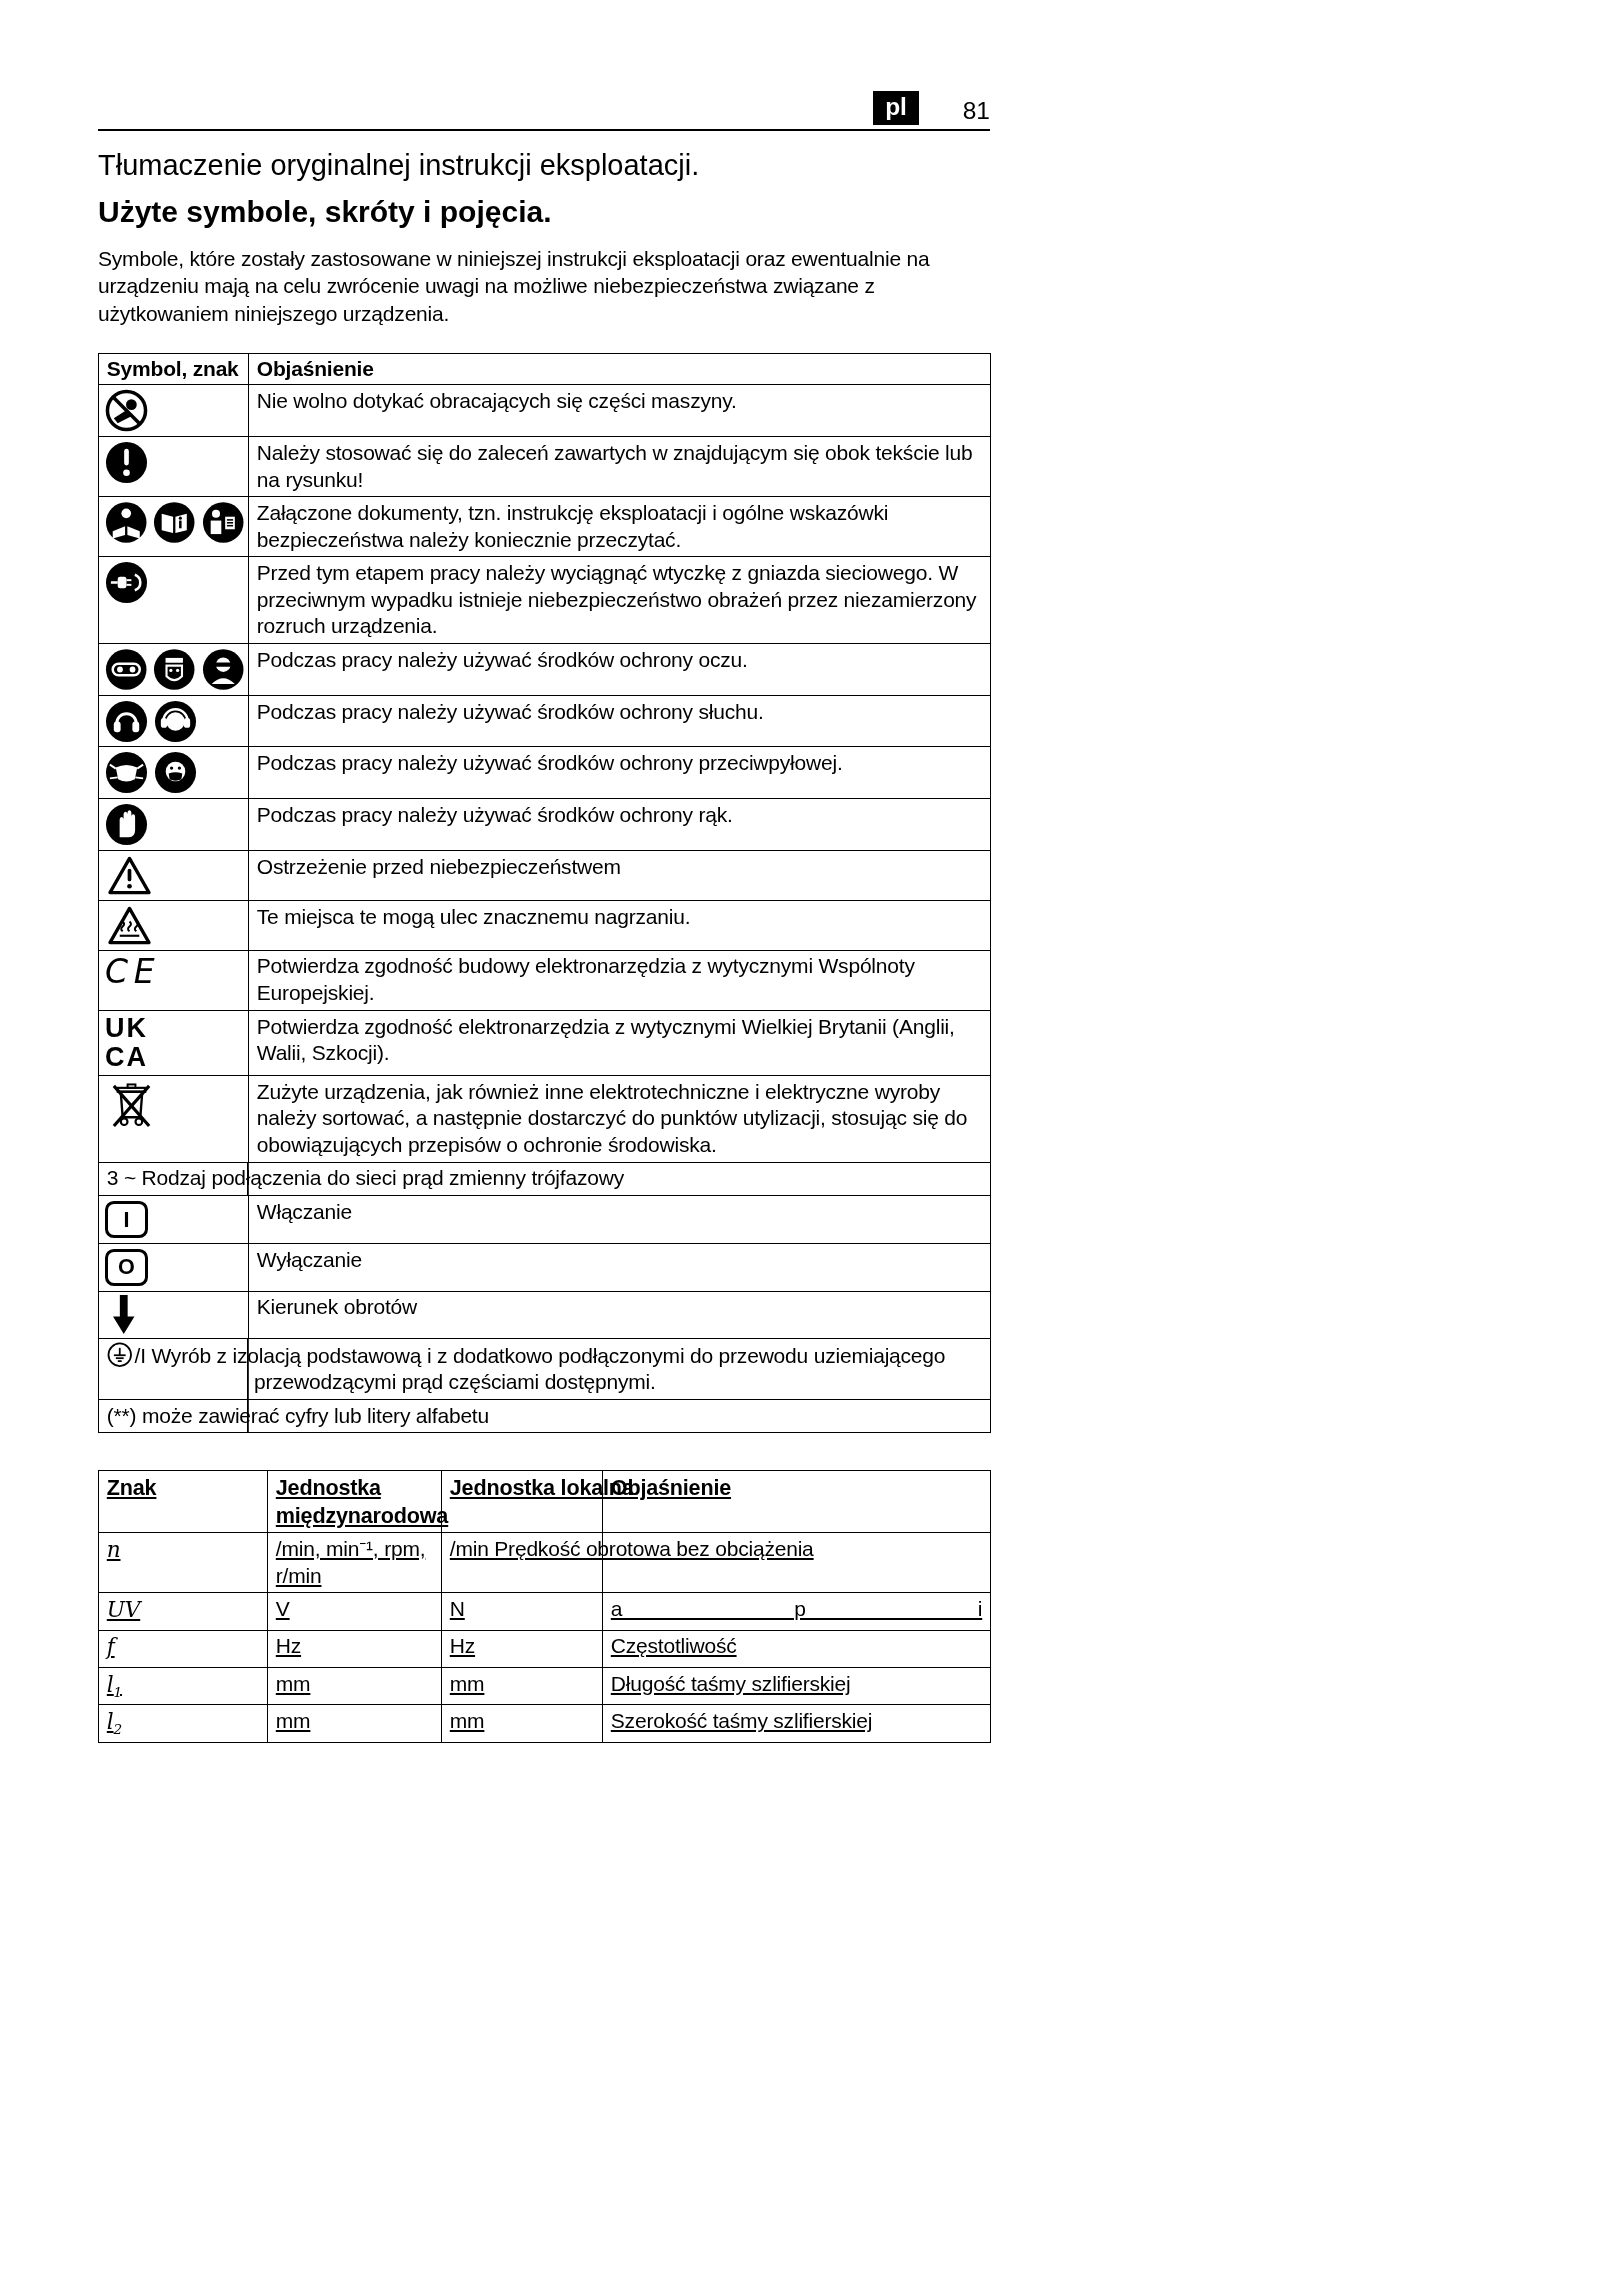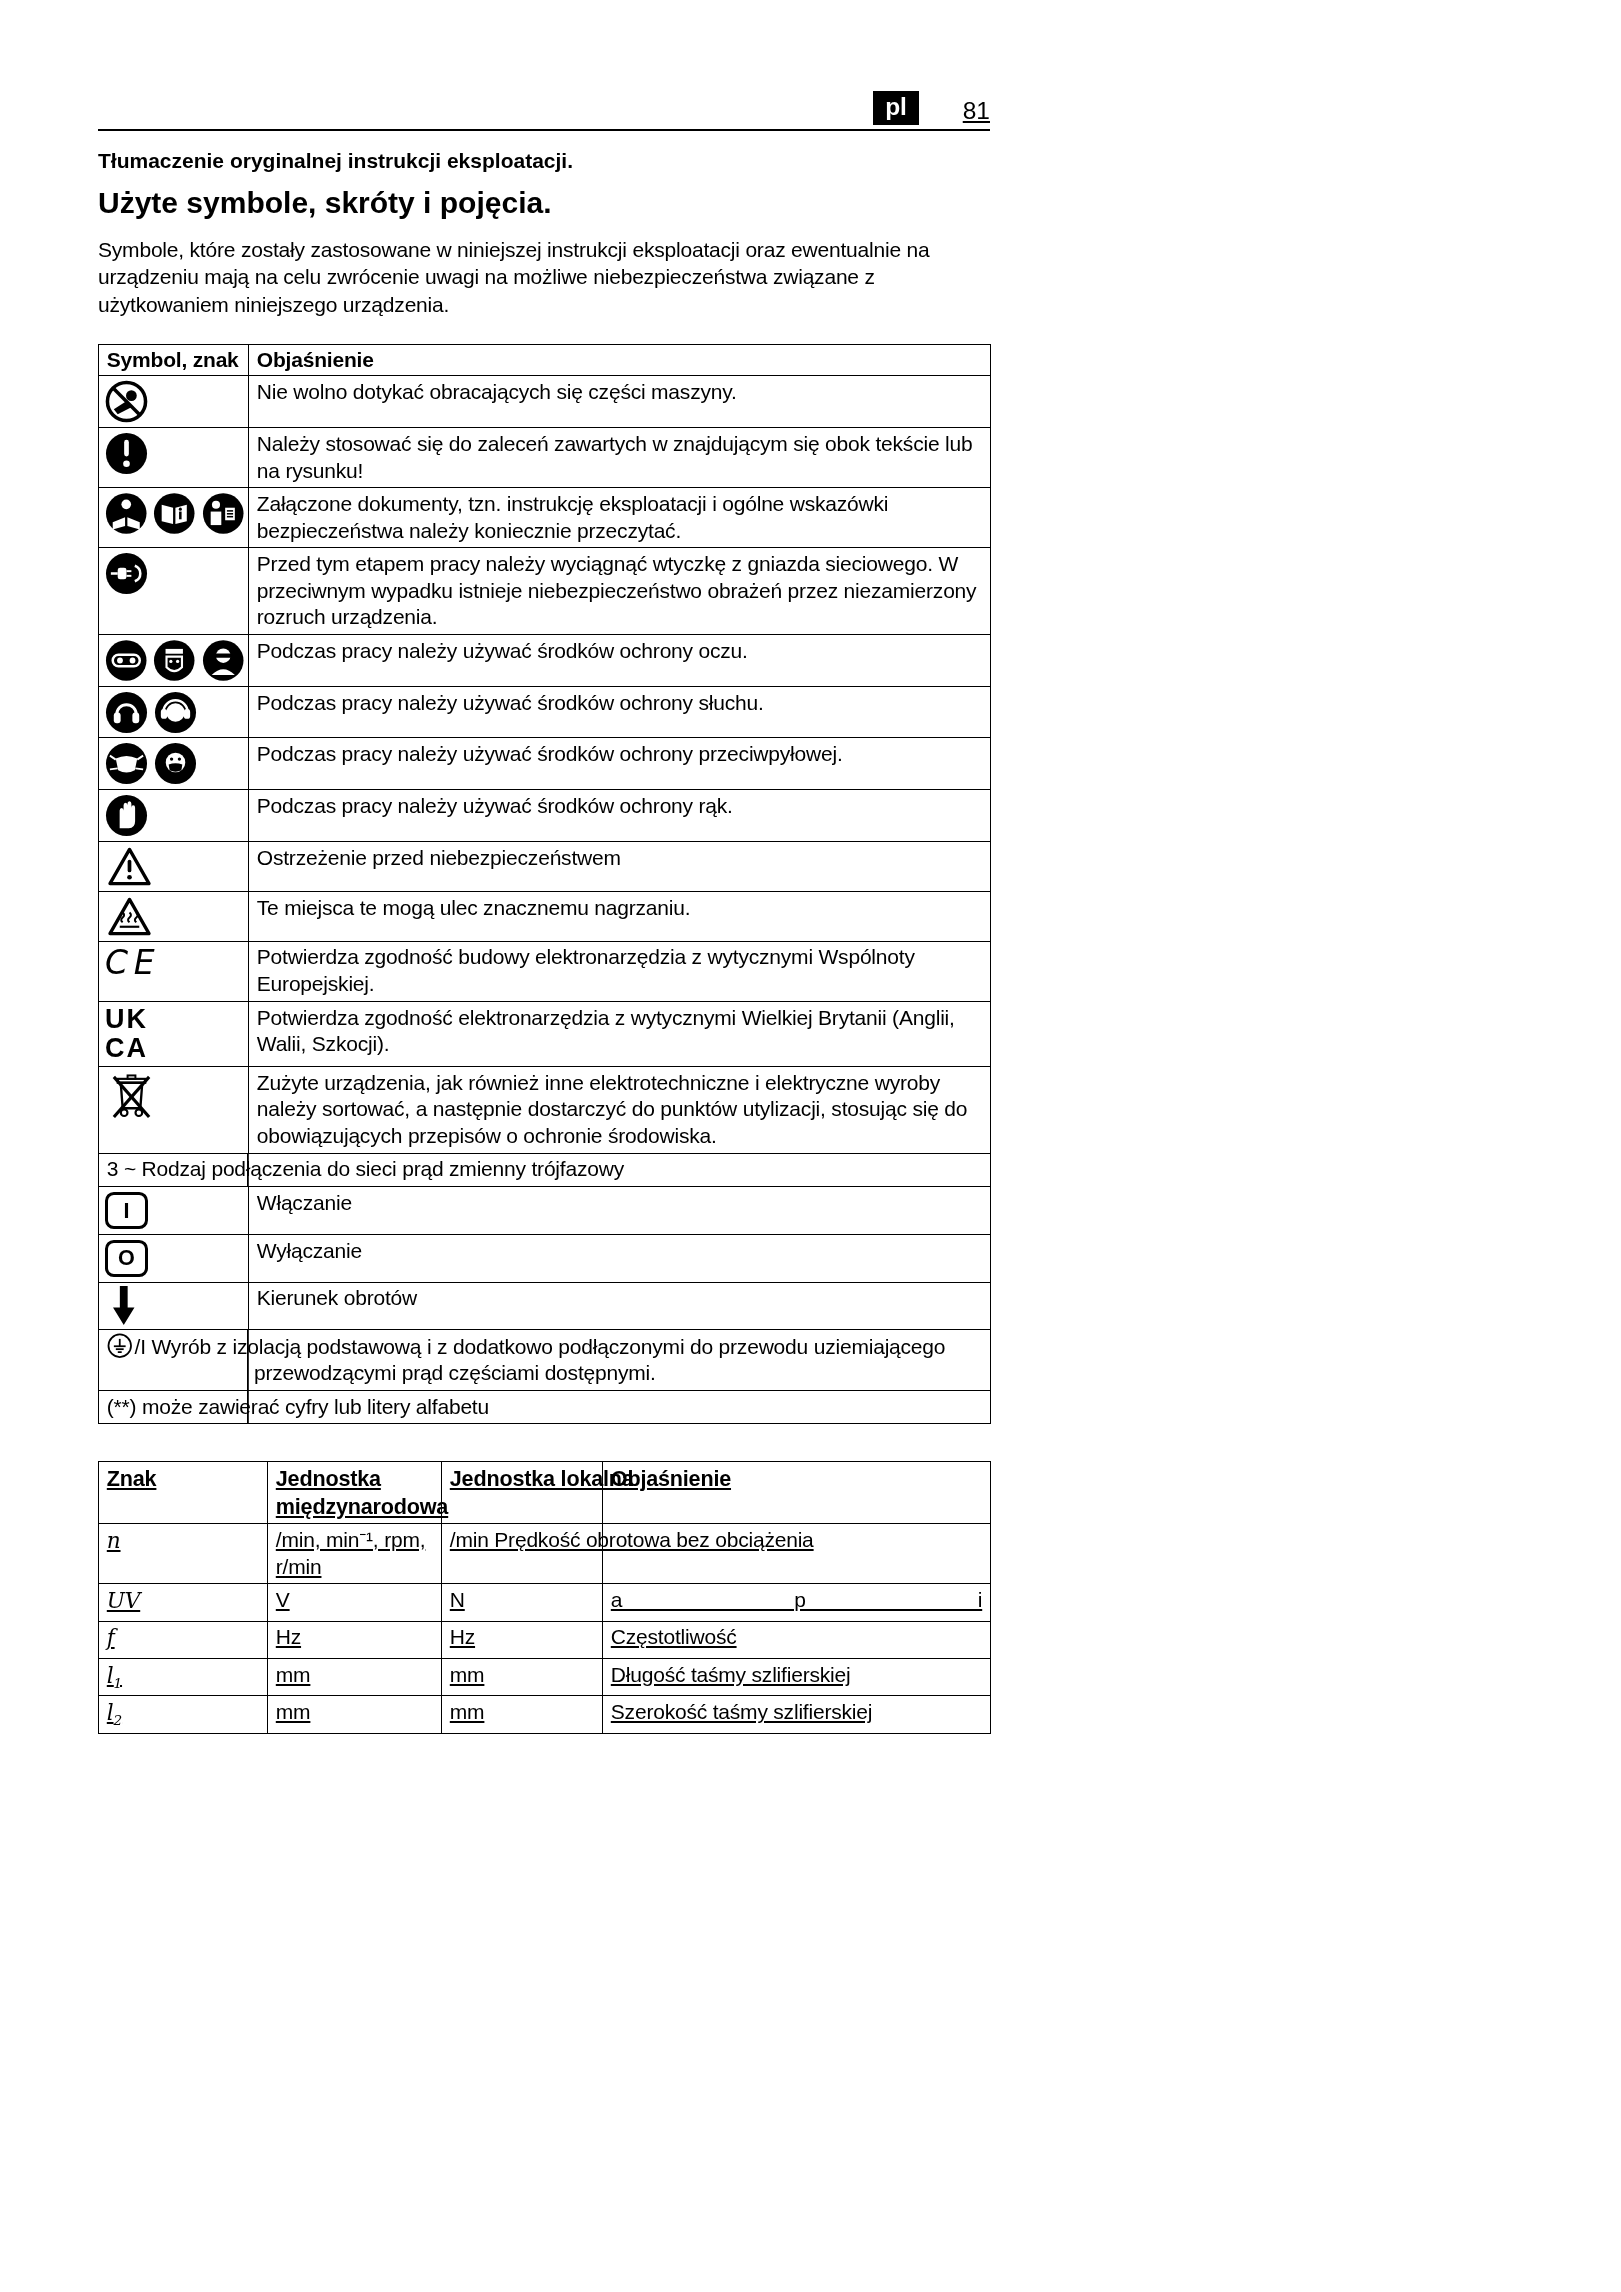--- a/index.html
+++ b/index.html
@@ -3,26 +3,26 @@
 <meta charset="utf-8">
 <style>
   * { margin:0; padding:0; box-sizing:border-box; }
   html,body { background:#fff; }
   body { font-family:"Liberation Sans", sans-serif; color:#000; }
   .page { position:relative; width:1621px; height:2293px; background:#fff; overflow:hidden; }
   .content { position:absolute; left:98px; top:0; width:892px; }
 
   
   .topbar { display:flex; justify-content:flex-end; align-items:flex-end; gap:44px;
-            margin-top:91px; border-bottom:2.5px solid #000; padding-bottom:3.9px;text-decoration:underline; }
+            margin-top:91px; border-bottom:2.5px solid #000; padding-bottom:3.9px; }
   .lang-badge { background:#000; color:#fff; font-weight:bold; font-size:24.5px; line-height:1;
                 padding:3.9px 11.8px 5.9px 11.8px; }
   .page-num { font-size:24.5px; line-height:1; padding-bottom:2px; }
 
-  .subtitle { margin-top:17.6px; font-size:21px; font-weight:bold; }
+  .subtitle { margin-top:17.6px; font-size:29px; font-weight:normal; }
   .doc-title { margin-top:13.7px; font-size:30px; font-weight:bold; }
   .intro { margin-top:15.7px; font-size:21px; line-height:1.3; letter-spacing:-0.2px; }
 
   
   table { border-collapse:collapse; width:100%; }
   .symbols { margin-top:25.5px; table-layout:fixed; }
   .symbols th, .symbols td { border:1.8px solid #000; vertical-align:top; text-align:left;
       font-size:21px; line-height:1.27; letter-spacing:-0.2px; padding:2.9px 7.8px; }
   .symbols th { font-weight:bold; padding:2px 7.8px; }
   .symbols .sym { padding:2.9px 3.9px; }

